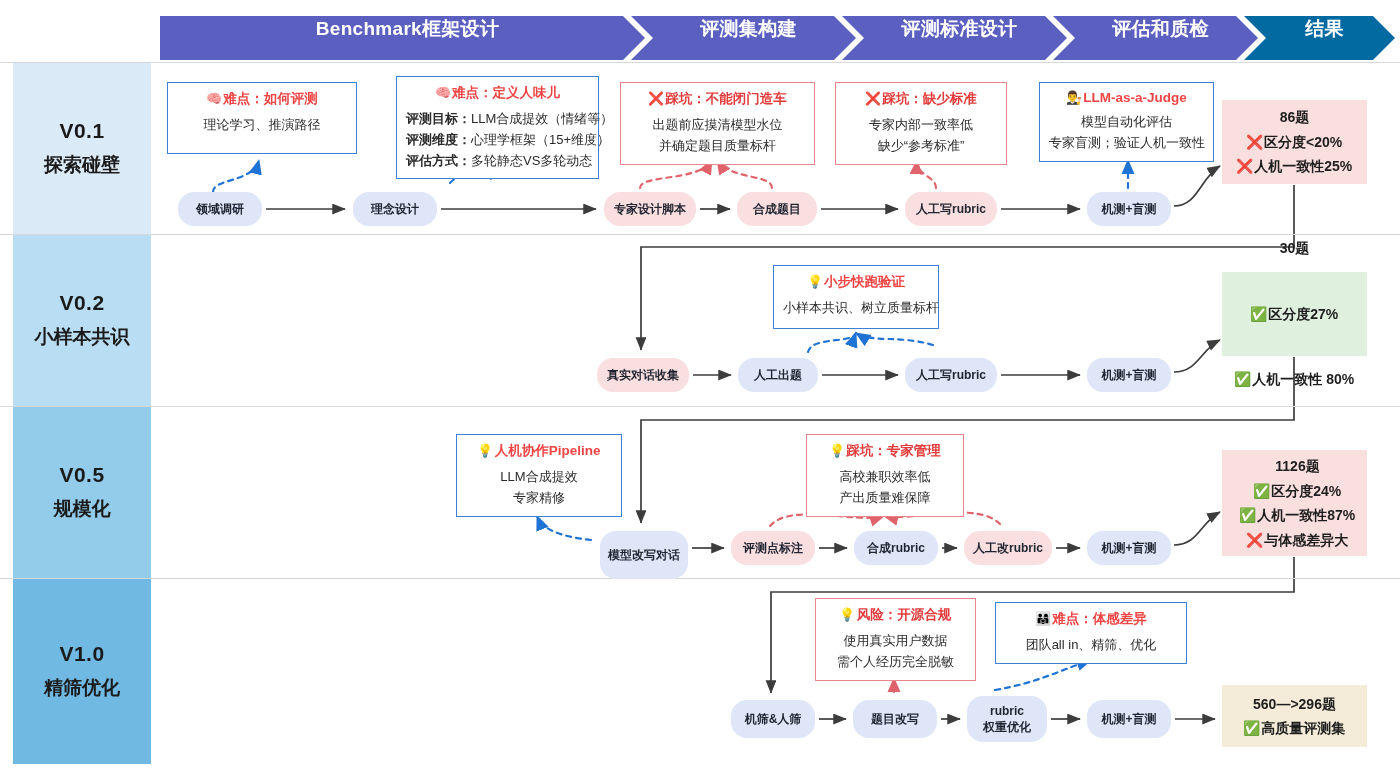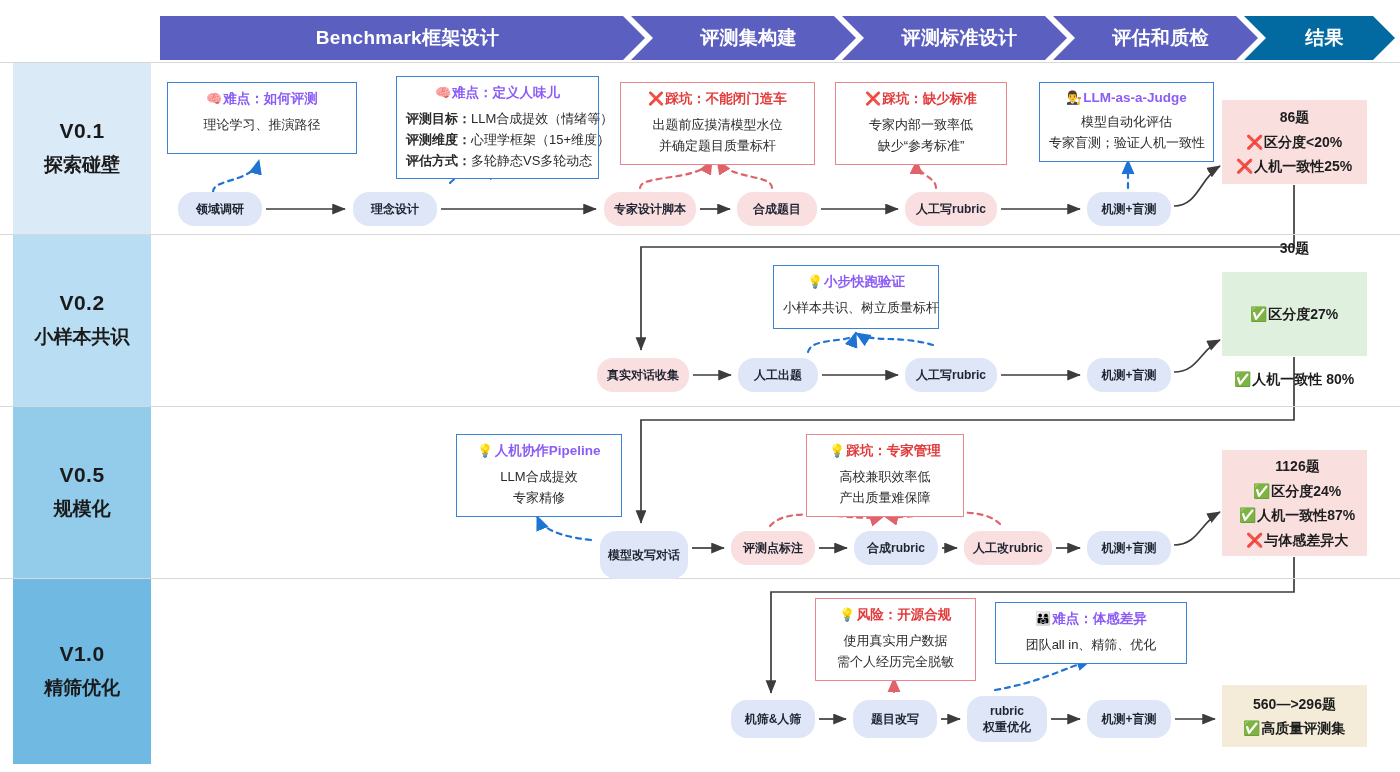--- a/index.html
+++ b/index.html
@@ -23,21 +23,21 @@
     width: 1235px; height: 44px;
   }
   .chev {
     position: absolute;
     top: 0; height: 44px;
     background: #5b5fc0;
     color: #ffffff;
     font-size: 19px;
     font-weight: 700;
     display: flex;
-    align-items: center;
+    align-items: flex-start;
     justify-content: center;
     letter-spacing: .3px;
   }
   .chev span { display: block; padding-left: 10px; }
 
   
   .row-band {
     position: absolute;
     left: 0;
     width: 1400px;
@@ -82,21 +82,21 @@
     position: absolute;
     background: #ffffff;
     border: 1.5px solid #3b82d6;
     padding: 7px 9px;
     text-align: center;
   }
   .callout.red { border-color: #e8868c; }
   .callout .ct {
     font-size: 13.5px;
     font-weight: 700;
-    color: #8b5cf6;
+    color: #ef4444;
     margin-bottom: 7px;
     white-space: nowrap;
   }
   .callout.red .ct { color: #e23b3b; }
   .callout .cl {
     font-size: 13px;
     color: #2b2b2b;
     line-height: 1.6;
     white-space: nowrap;
   }

